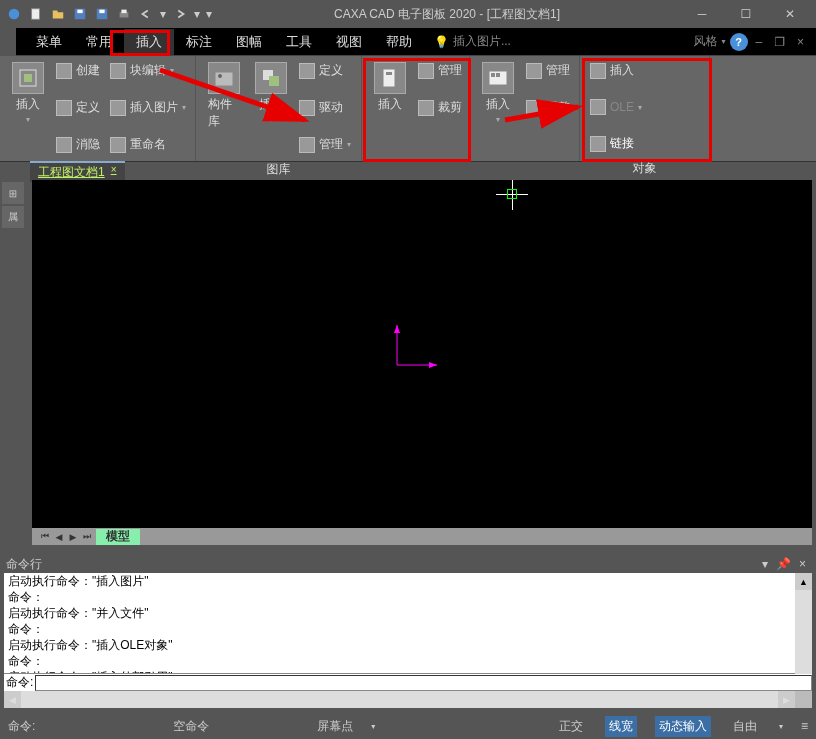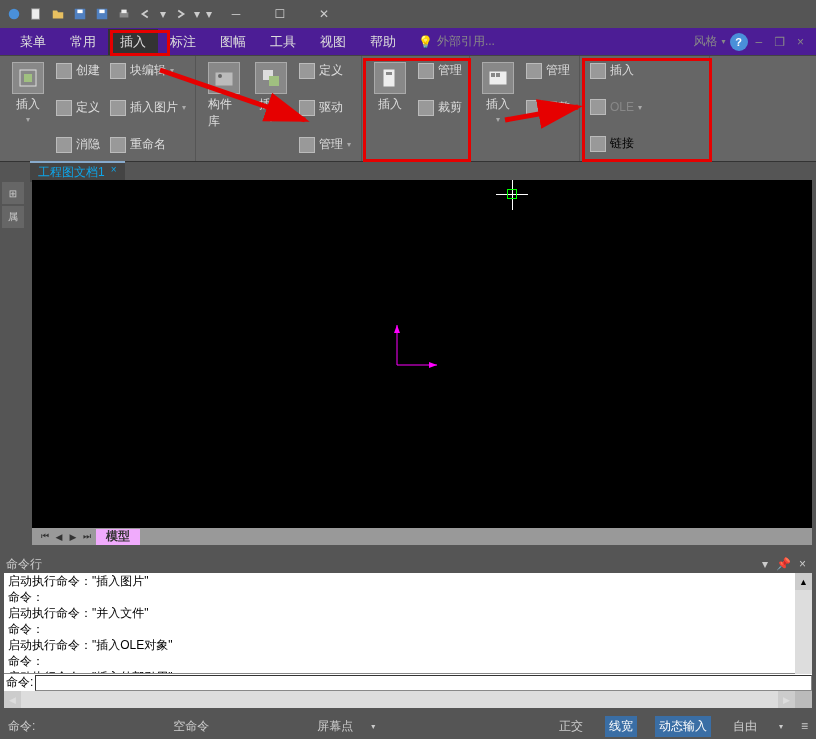--- a/index.html
+++ b/index.html
@@ -8,21 +8,21 @@
     
     .titlebar { height: 28px; background: #555; display: flex; align-items: center; padding: 0 4px; }
     .qat { display: flex; gap: 2px; align-items: center; }
     .qat-btn { width: 20px; height: 20px; display: flex; align-items: center; justify-content: center; cursor: pointer; color: #ccc; }
     .qat-btn svg { width: 14px; height: 14px; }
     .app-title { flex: 1; text-align: center; color: #ccc; font-size: 12px; }
     .win-ctrls { display: flex; gap: 0; }
     .win-btn { width: 44px; height: 28px; display: flex; align-items: center; justify-content: center; color: #ccc; cursor: pointer; }
     
     
-    .menubar { height: 28px; background: #4c1d95; display: flex; align-items: center; padding: 0 8px; gap: 0; border-bottom: 1px solid #444; }
+    .menubar { height: 28px; background: #000000; display: flex; align-items: center; padding: 0 8px; gap: 0; border-bottom: 1px solid #444; margin-left: 16px; }
     .menu-item { padding: 4px 12px; cursor: pointer; color: #ddd; font-size: 13px; }
     .menu-item.active { background: #333; }
     .menu-spacer { flex: 1; }
     .menu-search { display: flex; align-items: center; gap: 4px; color: #888; }
     .menu-right { display: flex; align-items: center; gap: 4px; color: #888; }
     .help-circle { width: 18px; height: 18px; border-radius: 50%; background: #4a90d9; color: #fff; display: flex; align-items: center; justify-content: center; font-size: 11px; font-weight: bold; }
     
     
     .ribbon { height: 106px; background: #666; display: flex; border-bottom: 1px solid #333; }
     .panel { display: flex; flex-direction: column; border-right: 1px solid #555; }
@@ -35,38 +35,38 @@
     .small-btn { display: flex; align-items: center; gap: 4px; padding: 2px 4px; cursor: pointer; white-space: nowrap; font-size: 12px; color: #ddd; }
     .small-icon { width: 16px; height: 16px; background: #999; border: 1px solid #bbb; flex-shrink: 0; }
     .dd-arrow { font-size: 8px; color: #aaa; }
     
     
     .redbox { position: absolute; border: 3px solid #e60000; pointer-events: none; z-index: 100; }
     .redarrow { position: absolute; z-index: 100; pointer-events: none; }
     
     
     .doctab-row { height: 18px; background: #555; display: flex; align-items: center; padding-left: 30px; }
-    .doc-tab { background: #444; padding: 1px 8px; font-size: 12px; color: #0ea5e9; display: flex; gap: 6px; border-top: 2px solid #8ac; }
+    .doc-tab { background: #444; padding: 1px 8px; font-size: 12px; color: #bef264; display: flex; gap: 6px; border-top: 2px solid #8ac; text-decoration: underline; }
     .doc-tab-close { font-size: 10px; cursor: pointer; }
     
     
     .workarea { display: flex; height: 348px; background: #555; }
     .left-tools { width: 28px; background: #555; display: flex; flex-direction: column; gap: 2px; padding: 2px; }
     .tool-btn { width: 22px; height: 22px; background: #666; cursor: pointer; display: flex; align-items: center; justify-content: center; color:#ccc; font-size:10px; }
     .canvas { flex: 1; background: #000; position: relative; margin: 0 4px; }
     .crosshair-v { position: absolute; width: 1px; background: #fff; }
     .crosshair-h { position: absolute; height: 1px; background: #fff; }
     .pickbox { position: absolute; width: 10px; height: 10px; border: 1px solid #0f0; }
     .ucs { position: absolute; }
     
     
     .scrollrow { height: 17px; background: #999; display: flex; align-items: center; }
     .nav-btns { display: flex; gap: 0; padding-left: 6px; }
     .nav-btn { width: 14px; height: 15px; background: #999; color: #333; cursor: pointer; display: flex; align-items: center; justify-content: center; font-size: 9px; }
-    .model-tab { background: #f0abfc; color: #333; padding: 0 10px; font-size: 12px; font-weight: bold; margin-left: 2px; height: 16px; display:flex; align-items:center; }
+    .model-tab { background: #86efac; color: #333; padding: 0 10px; font-size: 12px; font-weight: bold; margin-left: 2px; height: 16px; display:flex; align-items:center; }
     .hscroll { flex: 1; height: 17px; background: #999; margin-left: 4px; position: relative; }
     
     
     .cmdwin-header { height: 18px; background: #555; display: flex; align-items: center; padding: 0 6px; color: #ccc; font-size: 12px; margin-top: 10px; }
     .cmdwin-header .spacer { flex: 1; }
     .cmdwin-body { height: 118px; background: #fff; color: #000; font-size: 12px; padding: 0 4px; overflow: hidden; margin: 0 4px; position: relative; }
     .cmdwin-body .line { line-height: 16px; white-space: nowrap; }
     .cmd-input-row { display: flex; align-items: center; background: #fff; border-top: 1px solid #888; position:absolute; bottom:0; left:0; right:0; }
     .cmd-label { padding: 0 2px; color: #000; }
     .cmd-input { flex: 1; border: 1px inset #888; height: 16px; background:#fff; }
@@ -126,39 +126,40 @@
       </div>
     <div class="qat-btn" style="width:10px">▾</div>
     <div class="qat-btn">
         <svg viewBox="0 0 16 16">
           <path d="M6 4 L12 8 L6 12" fill="none" stroke="#ccc" stroke-width="2"></path>
         </svg>
       </div>
     <div class="qat-btn" style="width:10px">▾</div>
     <div class="qat-btn" style="width:10px">▾</div>
   </div>
+  <div class="app-title">CAXA CAD 电子图板 2020 - [工程图文档1]</div>
   <div class="win-ctrls">
     <div class="win-btn">─</div>
     <div class="win-btn">☐</div>
     <div class="win-btn">✕</div>
   </div>
 </div>
 
 <div class="menubar">
   <div class="menu-item">菜单</div>
   <div class="menu-item">常用</div>
   <div class="menu-item active">插入</div>
   <div class="menu-item">标注</div>
   <div class="menu-item">图幅</div>
   <div class="menu-item">工具</div>
   <div class="menu-item">视图</div>
   <div class="menu-item">帮助</div>
   <div class="menu-search" style="margin-left:10px">
     <span>💡</span>
-    <span>外部引用...</span>
+    <span>插入图片...</span>
   </div>
   <div class="menu-spacer"></div>
   <div class="menu-right">
     <span>风格</span>
     <span style="font-size:8px">▾</span>
     <div class="help-circle">?</div>
     <span style="padding:0 4px">–</span>
     <span style="padding:0 4px">❐</span>
     <span style="padding:0 4px">×</span>
   </div>
@@ -242,20 +243,21 @@
             <div class="small-icon"></div>
             <span>驱动</span>
           </div>
         <div class="small-btn">
             <div class="small-icon"></div>
             <span>管理</span>
             <span class="dd-arrow">▾</span>
           </div>
       </div>
     </div>
+    <div class="panel-label">图库</div>
   </div>
 
   <div class="panel" style="width:108px">
     <div class="panel-body">
       <div class="big-btn">
         <div class="big-icon">
             <svg width="24" height="24">
               <rect x="5" y="3" width="12" height="18" fill="#eee" stroke="#888"></rect>
               <rect x="8" y="6" width="6" height="3" fill="#888"></rect>
             </svg>
@@ -307,26 +309,27 @@
       <div class="small-rows">
         <div class="small-btn">
             <div class="small-icon"></div>
             <span>插入</span>
           </div>
         <div class="small-btn" style="color:#888">
             <div class="small-icon"></div>
             <span>OLE</span>
             <span class="dd-arrow">▾</span>
           </div>
-        <div class="small-btn" style="color:#000000">
+        <div class="small-btn" style="color:#ffffff">
             <div class="small-icon"></div>
             <span>链接</span>
           </div>
       </div>
     </div>
+    <div class="panel-label">对象</div>
   </div>
 </div>
 
 <div class="redbox" style="left:110px; top:30px; width:60px; height:26px;"></div>
 <div class="redbox" style="left:363px; top:58px; width:108px; height:104px;"></div>
 <div class="redbox" style="left:582px; top:58px; width:130px; height:104px;"></div>
 <svg class="redarrow" style="left:150px; top:60px;" width="170" height="80">
     <defs>
       <marker id="ah1" markerWidth="10" markerHeight="10" refX="8" refY="3" orient="auto">
         <path d="M0,0 L9,3 L0,6 z" fill="#e60000"></path>

